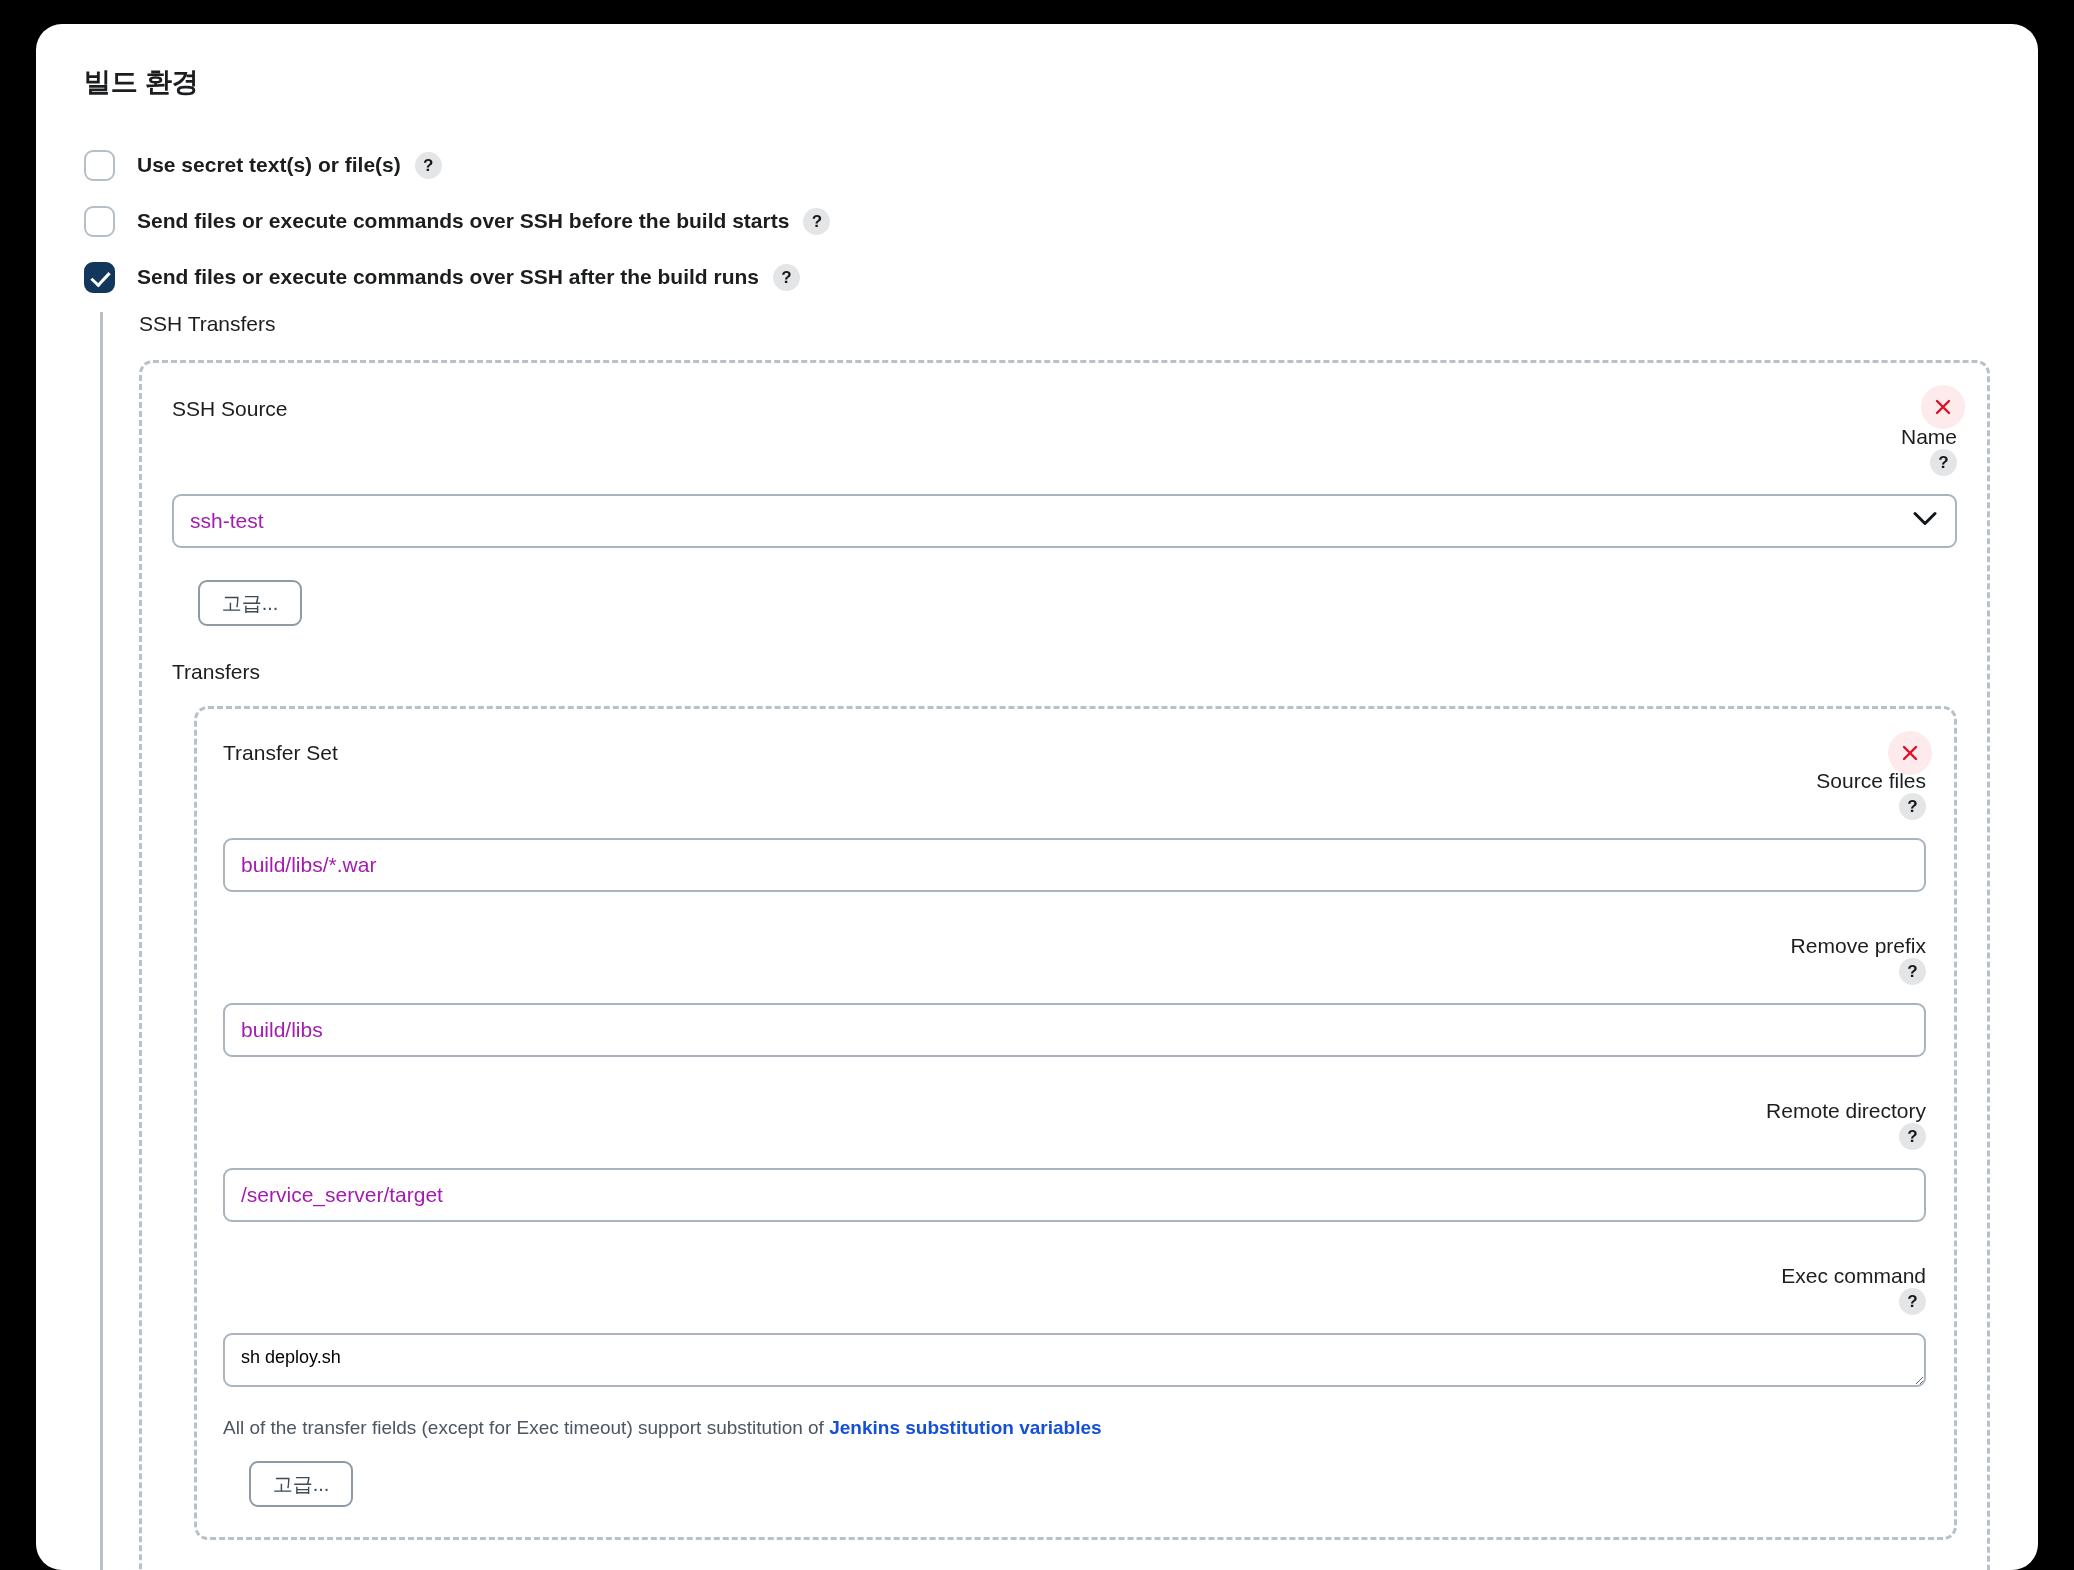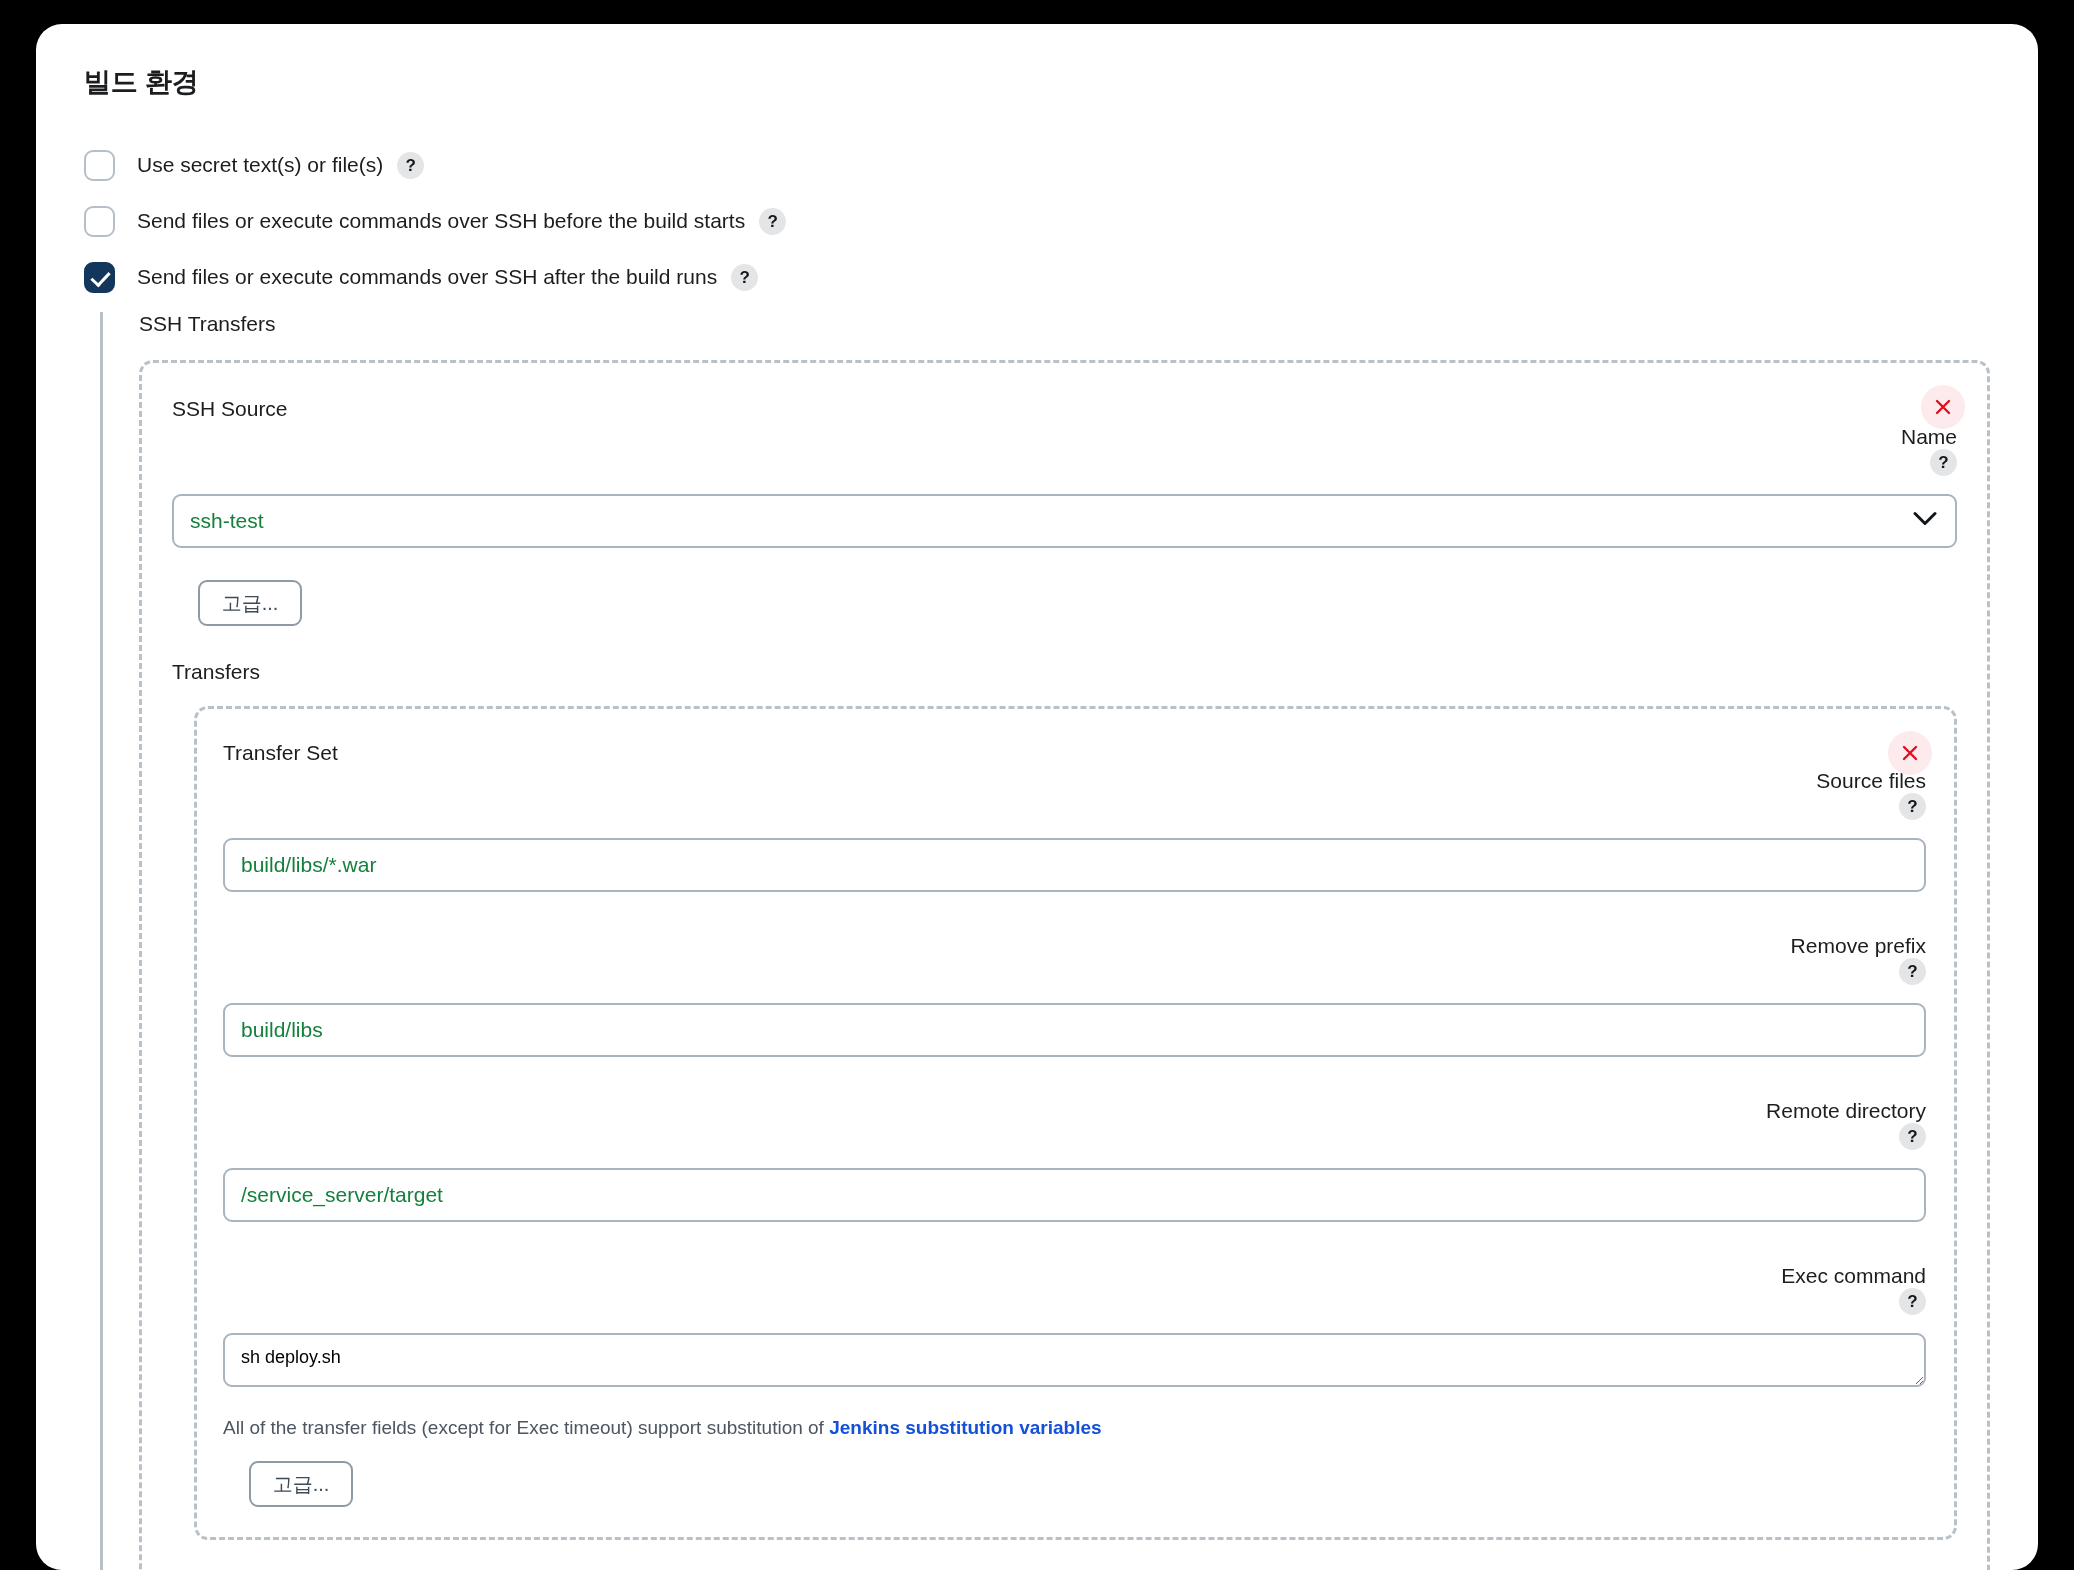--- a/index.html
+++ b/index.html
@@ -55,21 +55,21 @@
     content: "";
     position: absolute;
     left: 9px; top: 4.5px;
     width: 8px; height: 15px;
     border: solid #ffffff;
     border-width: 0 3.2px 3.2px 0;
     transform: rotate(43deg);
   }
   .cb-label {
     font-size: 21px;
-    font-weight: 400;
+    font-weight: 700;
     color: #1b1d1f;
     white-space: nowrap;
   }
 
   
   .help {
     display: inline-flex;
     align-items: center;
     justify-content: center;
     width: 27px; height: 27px;
@@ -139,21 +139,21 @@
   
   .txt {
     display: block;
     width: 100%;
     height: 54px;
     border: 2px solid #a9b4be;
     border-radius: 9px;
     background: #fff;
     font-family: "Liberation Sans", "DejaVu Sans", sans-serif;
     font-size: 21px;
-    color: #15803d;
+    color: #a21caf;
     padding: 0 16px;
     outline: none;
   }
   .ta {
     display: block;
     width: 100%;
     height: 54px;
     border: 2px solid #a9b4be;
     border-radius: 9px;
     background: #fff;

